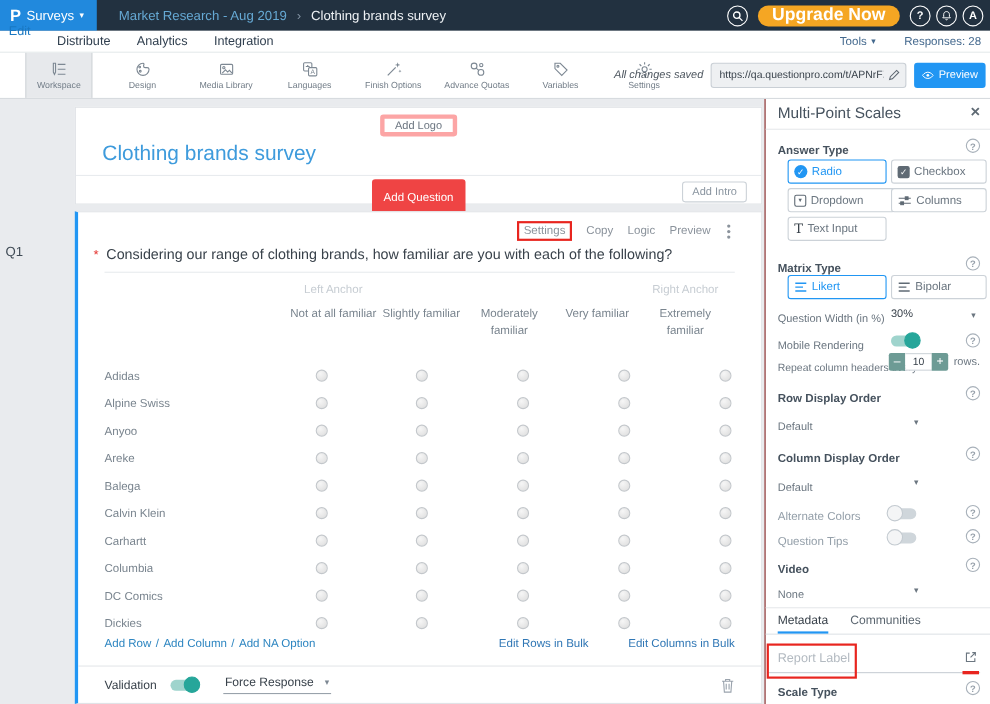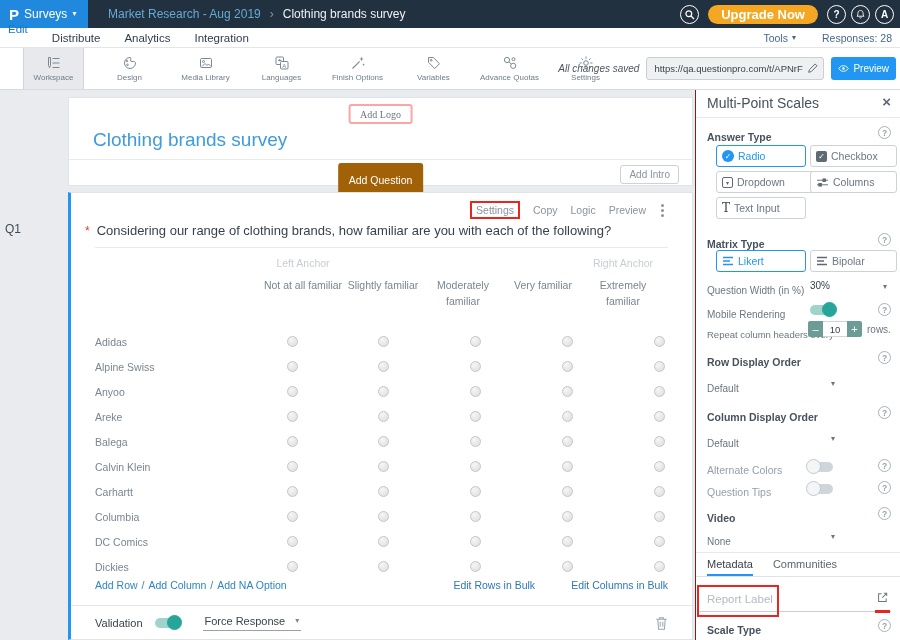--- a/index.html
+++ b/index.html
@@ -13,21 +13,21 @@
   .logo-block{width:88px;height:28px;background:#2189dd;display:flex;align-items:center;gap:5px;padding:0 9px;box-sizing:border-box;cursor:pointer;}
   .logo{font-weight:bold;font-size:15px;line-height:1;}
   .product{font-size:12px;}
   .caret{font-size:8px;line-height:1;}
   .breadcrumb{display:flex;align-items:center;gap:9px;margin-left:20px;font-size:12px;}
   .bc-folder{color:#66a9d4;}
   .bc-sep{color:#8494a4;font-size:12px;}
   .bc-current{color:#eef1f4;}
   .topbar-right{position:absolute;right:6px;top:0;height:28px;display:flex;align-items:center;gap:5px;}
   .circle-btn{width:19px;height:19px;border:1.4px solid #fff;border-radius:50%;display:flex;align-items:center;justify-content:center;font-size:10px;font-weight:bold;box-sizing:border-box;cursor:pointer;color:#fff;}
-  .upgrade{height:19px;border:none;border-radius:10px;background:#f5a623;color:#fff;font-weight:bold;font-size:13px;padding:0 13px;margin:0 4px;font-family:inherit;}
+  .upgrade{height:19px;border:none;border-radius:10px;background:#f5a623;color:#fff;font-weight:bold;font-size:16px;padding:0 13px;margin:0 4px;font-family:inherit;}
 
   
   .menubar{position:absolute;top:28px;left:0;width:900px;height:20px;background:#fff;border-bottom:1px solid #e2e6e9;box-sizing:border-box;}
   .menu-left{display:flex;gap:24px;padding-left:8px;align-items:center;height:100%;font-size:11.5px;}
   .menu-item{color:#2f3e4e;cursor:pointer;}
   .menu-item.active{color:#1a78c2;border-bottom:2px solid #1a78c2;padding-bottom:16px;}
   .menu-right{position:absolute;right:8px;top:0;height:100%;display:flex;gap:26px;align-items:center;color:#44698e;font-size:10.5px;}
   .tools{display:flex;align-items:center;gap:4px;cursor:pointer;}
   .menu-right .caret{color:#44698e;}
 
@@ -41,24 +41,24 @@
   .saved{font-style:italic;font-size:10px;color:#4c555e;}
   .url-box{position:relative;width:178px;height:23px;}
   .url-input{width:100%;height:100%;box-sizing:border-box;border:1px solid #c9cfd5;border-radius:3px;background:#eef0f2;font-size:9.5px;color:#3a434c;padding:0 20px 0 7px;font-family:inherit;}
   .url-pencil{position:absolute;right:5px;top:5px;color:#5c6670;cursor:pointer;}
   .preview-btn{height:23px;background:#2196f3;color:#fff;border:none;border-radius:3px;font-size:10px;display:flex;align-items:center;gap:4px;padding:0 7px;font-family:inherit;}
 
   
   .qnum{position:absolute;left:5px;top:222px;font-size:12px;color:#3f4a55;}
 
   .title-card{position:absolute;left:68px;top:97px;width:625px;height:89px;background:#fff;border:1px solid #e0e3e7;box-sizing:border-box;}
-  .add-logo{position:absolute;left:50%;transform:translateX(-50%);top:6px;height:20px;padding:0 10px;background:#fff;border:2px solid #fca5a5;border-radius:3px;font-size:10px;color:#6b7580;display:flex;align-items:center;font-family:Liberation Serif, serif;}
+  .add-logo{position:absolute;left:50%;transform:translateX(-50%);top:6px;height:20px;padding:0 10px;background:#fff;border:4px solid #fca5a5;border-radius:3px;font-size:10px;color:#6b7580;display:flex;align-items:center;font-family:Liberation Sans, sans-serif;}
   .survey-title{position:absolute;left:24px;top:31px;font-size:19px;color:#3e9bdc;cursor:text;}
   .title-foot-divider{position:absolute;left:0;right:0;top:61px;border-top:1px solid #e8ebee;}
-  .add-question{position:absolute;left:50%;transform:translateX(-50%);top:65px;height:33px;background:#a16207;color:#fff;border:none;border-radius:3px;font-size:10.5px;padding:0 11px;font-family:inherit;}
+  .add-question{position:absolute;left:50%;transform:translateX(-50%);top:65px;height:33px;background:#ef4444;color:#fff;border:none;border-radius:3px;font-size:10.5px;padding:0 11px;font-family:inherit;}
   .add-intro{position:absolute;right:13px;top:67px;height:19px;border:1px solid #ccd2d8;background:#fff;border-radius:3px;color:#8a95a0;font-size:10px;padding:0 8px;font-family:inherit;}
 
   .q-card{position:absolute;left:68px;top:192px;width:625px;height:448px;background:#fff;border:1px solid #e0e3e7;border-left:3px solid #2196f3;box-sizing:border-box;}
   .q-toolbar{position:absolute;top:8px;right:26px;display:flex;align-items:center;gap:13px;font-size:10.5px;color:#8b939c;}
   .q-toolbar a{color:#8b939c;}
   .settings-annot{border:2px solid #e8251f;padding:1px 4px;}
   .dots{display:flex;flex-direction:column;gap:2px;padding:2px;cursor:pointer;}
   .dots i{width:3px;height:3px;border-radius:50%;background:#8b939c;}
   .q-line{position:absolute;left:14px;right:20px;top:30px;display:flex;gap:7px;align-items:flex-start;}
   .req{color:#e53935;font-size:12px;margin-top:1px;}
@@ -210,33 +210,33 @@
       <div class="tb-item">
         <svg width="16" height="16" viewBox="0 0 16 16" fill="none" stroke="currentColor" stroke-width="1.1">
             <path d="M2.5 13.5l7.2-7.2"></path>
             <path d="M11.5 1.5l.6 1.9 1.9.6-1.9.6-.6 1.9-.6-1.9-1.9-.6 1.9-.6z" fill="currentColor" stroke="none"></path>
             <path d="M13.6 8.2l.4 1.1 1 .4-1 .4-.4 1.1-.4-1.1-1-.4 1-.4z" fill="currentColor" stroke="none"></path>
           </svg>
         <span class="tb-label">Finish Options</span>
       </div>
       <div class="tb-item">
         <svg width="16" height="16" viewBox="0 0 16 16" fill="none" stroke="currentColor" stroke-width="1">
-            <path d="M2.5 2.5h4.8l6.2 6.2-4.8 4.8-6.2-6.2z"></path>
-            <circle cx="5.2" cy="5.2" r=".9"></circle>
-          </svg>
-        <span class="tb-label">Variables</span>
-      </div>
-      <div class="tb-item">
-        <svg width="16" height="16" viewBox="0 0 16 16" fill="none" stroke="currentColor" stroke-width="1">
             <circle cx="5" cy="5" r="2.6"></circle>
             <circle cx="11.2" cy="10.8" r="2.6"></circle>
             <circle cx="11.5" cy="4.2" r="1.5"></circle>
             <path d="M6.9 6.9l2.3 2.1"></path>
           </svg>
         <span class="tb-label">Advance Quotas</span>
+      </div>
+      <div class="tb-item">
+        <svg width="16" height="16" viewBox="0 0 16 16" fill="none" stroke="currentColor" stroke-width="1">
+            <path d="M2.5 2.5h4.8l6.2 6.2-4.8 4.8-6.2-6.2z"></path>
+            <circle cx="5.2" cy="5.2" r=".9"></circle>
+          </svg>
+        <span class="tb-label">Variables</span>
       </div>
       <div class="tb-item">
         <svg width="16" height="16" viewBox="0 0 16 16" fill="none" stroke="currentColor" stroke-width="1">
             <circle cx="8" cy="8" r="2.3"></circle>
             <path d="M8 1.5v2.2M8 12.3v2.2M1.5 8h2.2M12.3 8h2.2M3.4 3.4L5 5M11 11l1.6 1.6M12.6 3.4L11 5M5 11l-1.6 1.6"></path>
           </svg>
         <span class="tb-label">Settings</span>
       </div>
     </div>
     <div class="tb-right">

